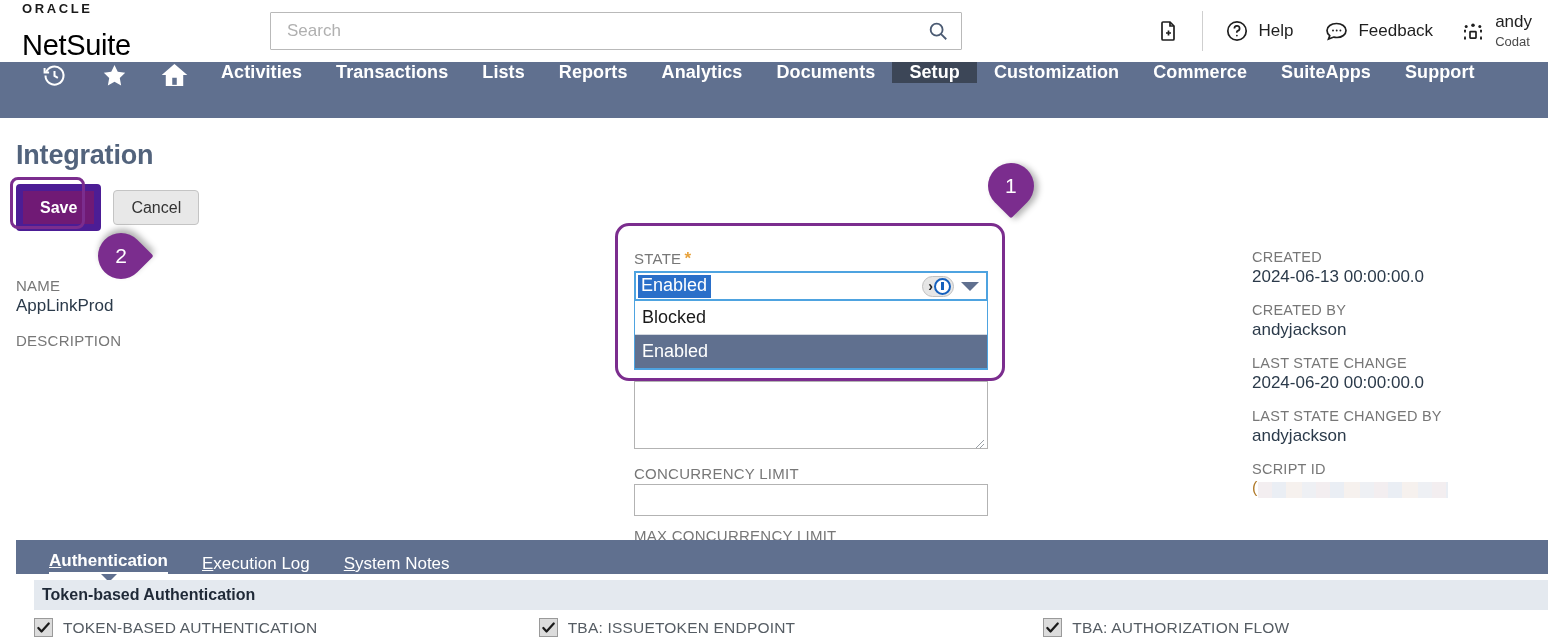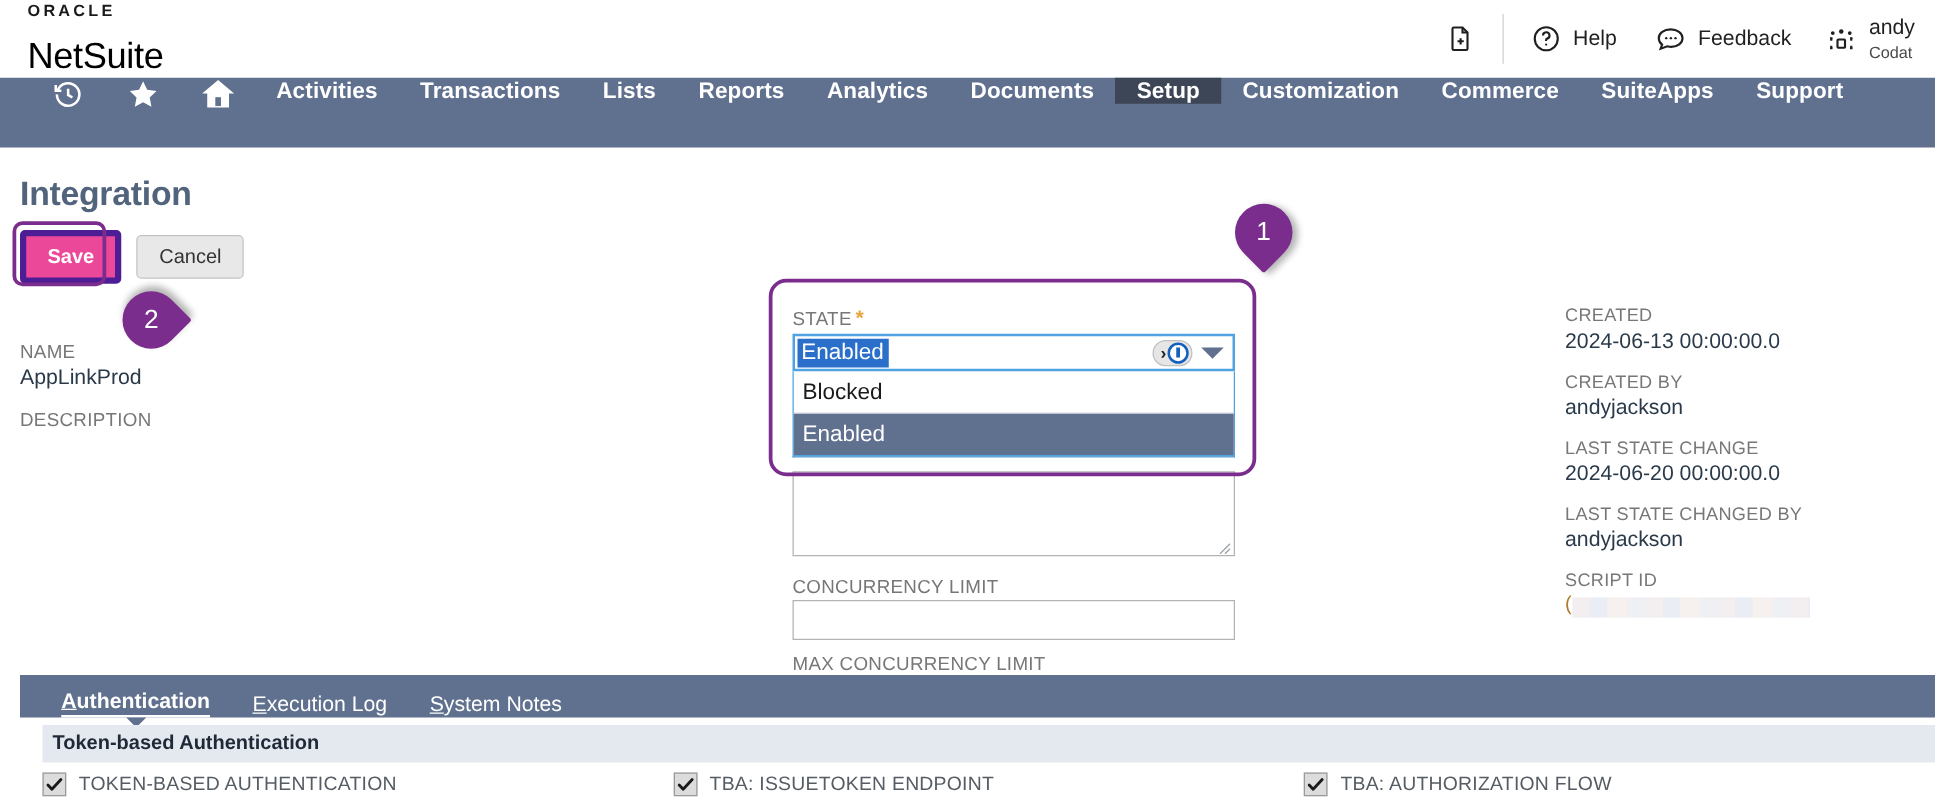--- a/index.html
+++ b/index.html
@@ -92,21 +92,21 @@
     font-size: 27px; font-weight: 700; color: #52637c;
     margin: 22px 0 0 0; letter-spacing: -0.2px;
   }
   .btn-row { display: flex; gap: 12px; margin-top: 13px; align-items: center; }
   .btn {
     font-family: "Liberation Sans", sans-serif;
     font-size: 16px; border-radius: 4px;
     padding: 7px 17px; cursor: pointer; line-height: 1.2;
   }
   .btn-save {
-    background: #ec4899; color: #fff; border: 5px solid #4c1d95;
+    background: #701a75; color: #fff; border: 7px solid #4c1d95;
     font-weight: 700;
   }
   .btn-cancel {
     background: #e8e8e8; color: #333; border: 1px solid #c4c4c4;
   }
   .save-hl {
     position: absolute; left: 10px; top: 177px;
     width: 75px; height: 52px;
     border: 3px solid #7b2d8e; border-radius: 8px;
     pointer-events: none;
@@ -277,20 +277,31 @@
 </style>
 </head>
 <body>
 
 <div class="masthead">
   <div class="brand">
     <div class="brand-oracle">ORACLE</div>
     <div class="brand-netsuite">NetSuite</div>
   </div>
 
+  <div class="search-wrap">
+    <div class="search-box">
+      <input type="text" placeholder="Search" style="">
+      <span class="search-icon">
+        <svg viewBox="0 0 24 24" fill="none" stroke="currentColor" stroke-width="2">
+          <circle cx="10.5" cy="10.5" r="6.5"></circle>
+            <line x1="15.4" y1="15.4" x2="21" y2="21"></line>
+        </svg>
+      </span>
+    </div>
+  </div>
 
   <div class="masthead-right">
     <div class="mh-item">
       <span class="mh-icon">
         <svg viewBox="0 0 24 24" fill="none" stroke="currentColor" stroke-width="1.7">
           <path d="M14 3H7a1 1 0 0 0-1 1v16a1 1 0 0 0 1 1h10a1 1 0 0 0 1-1V7z"></path>
           <path d="M14 3v4h4"></path>
             <path d="M10 14h5M12.5 11.5v5"></path>
         </svg>
       </span>

